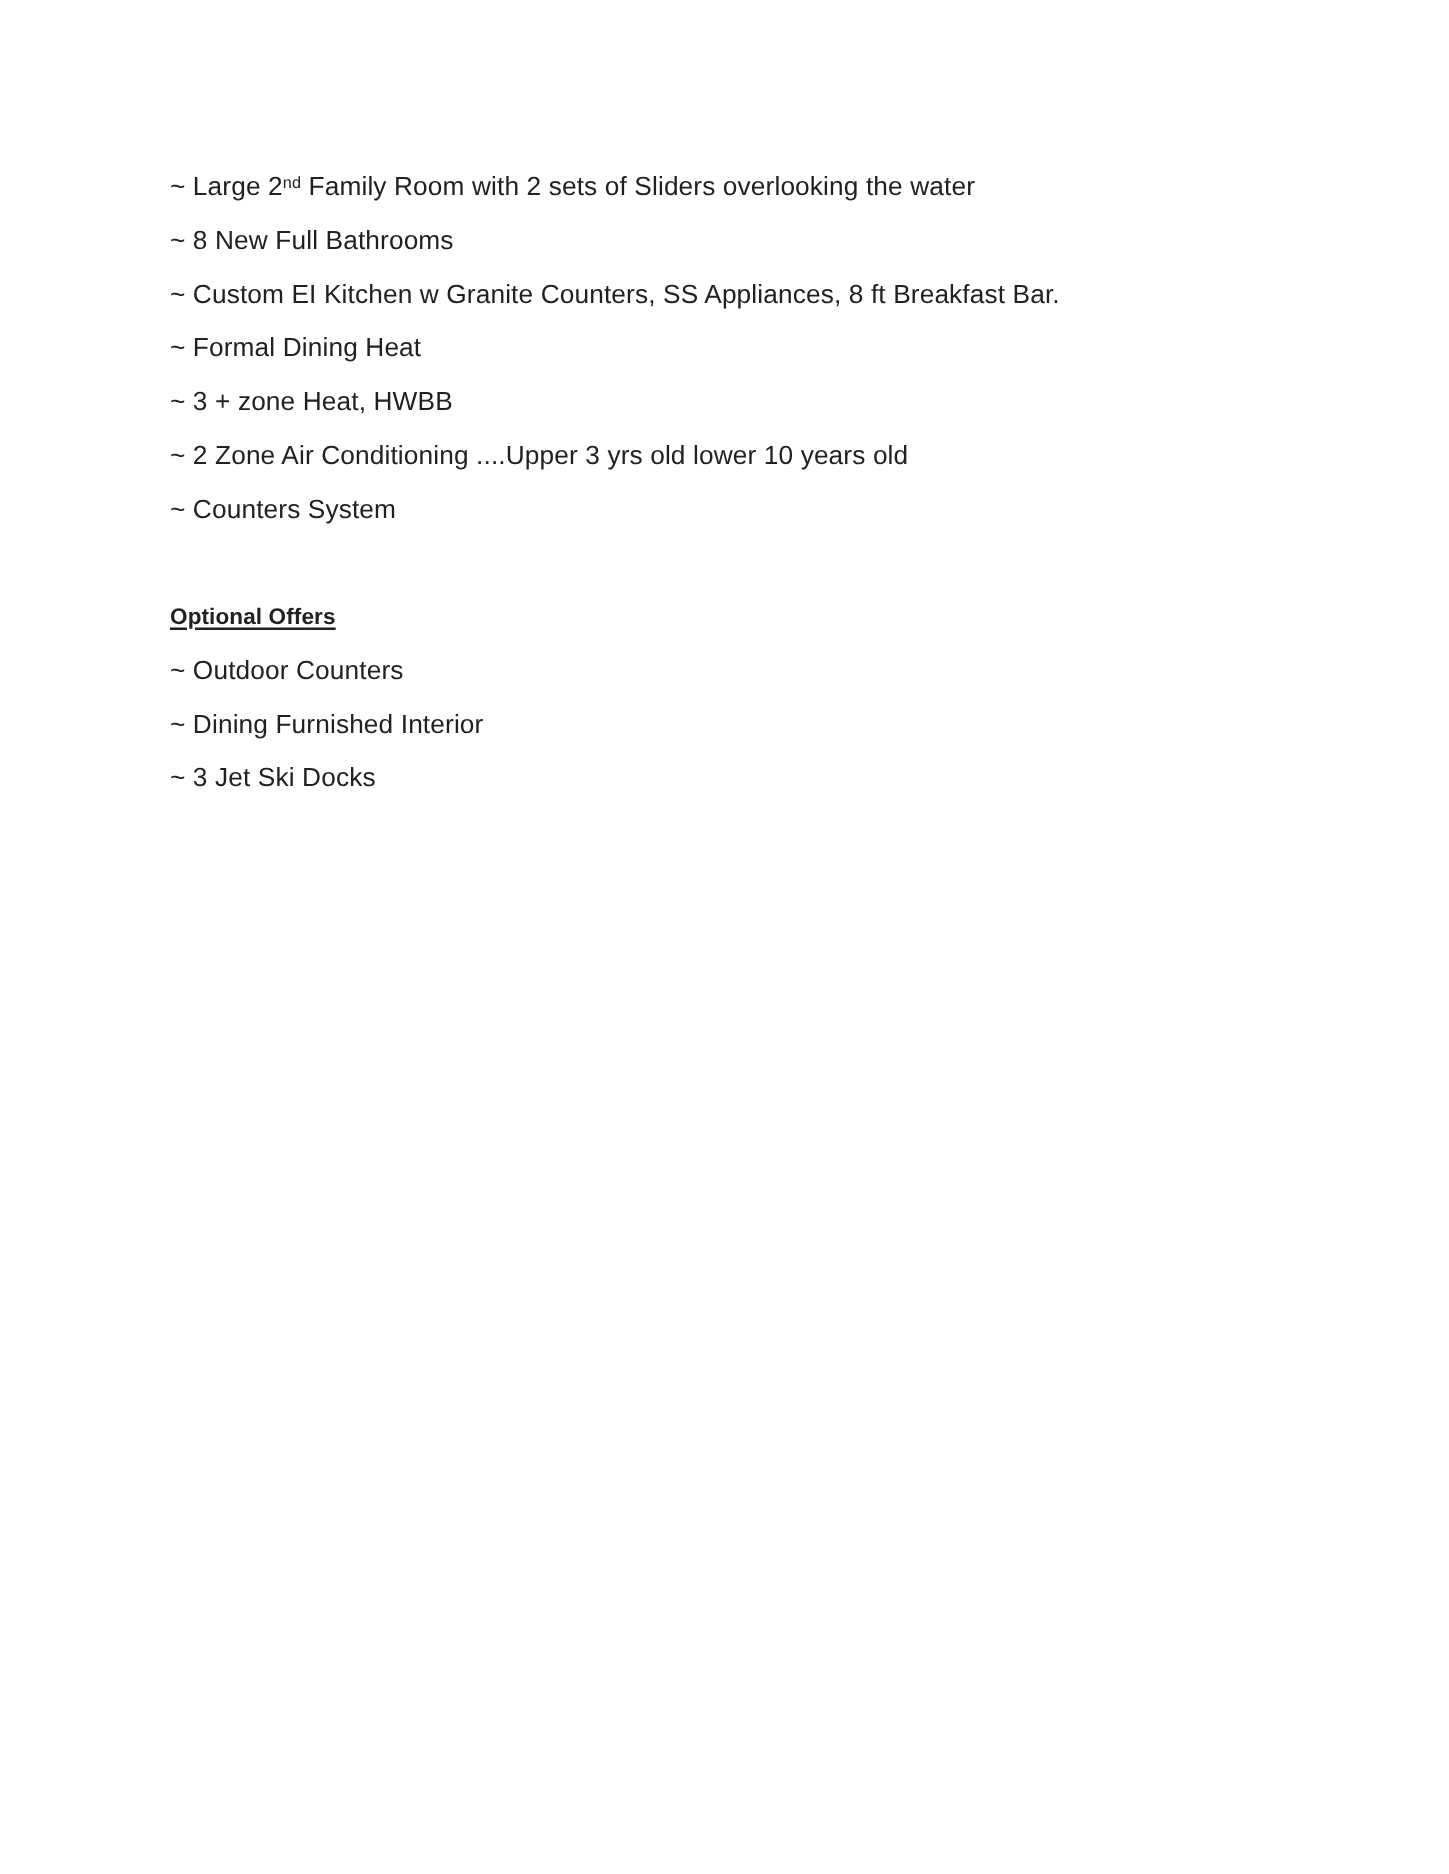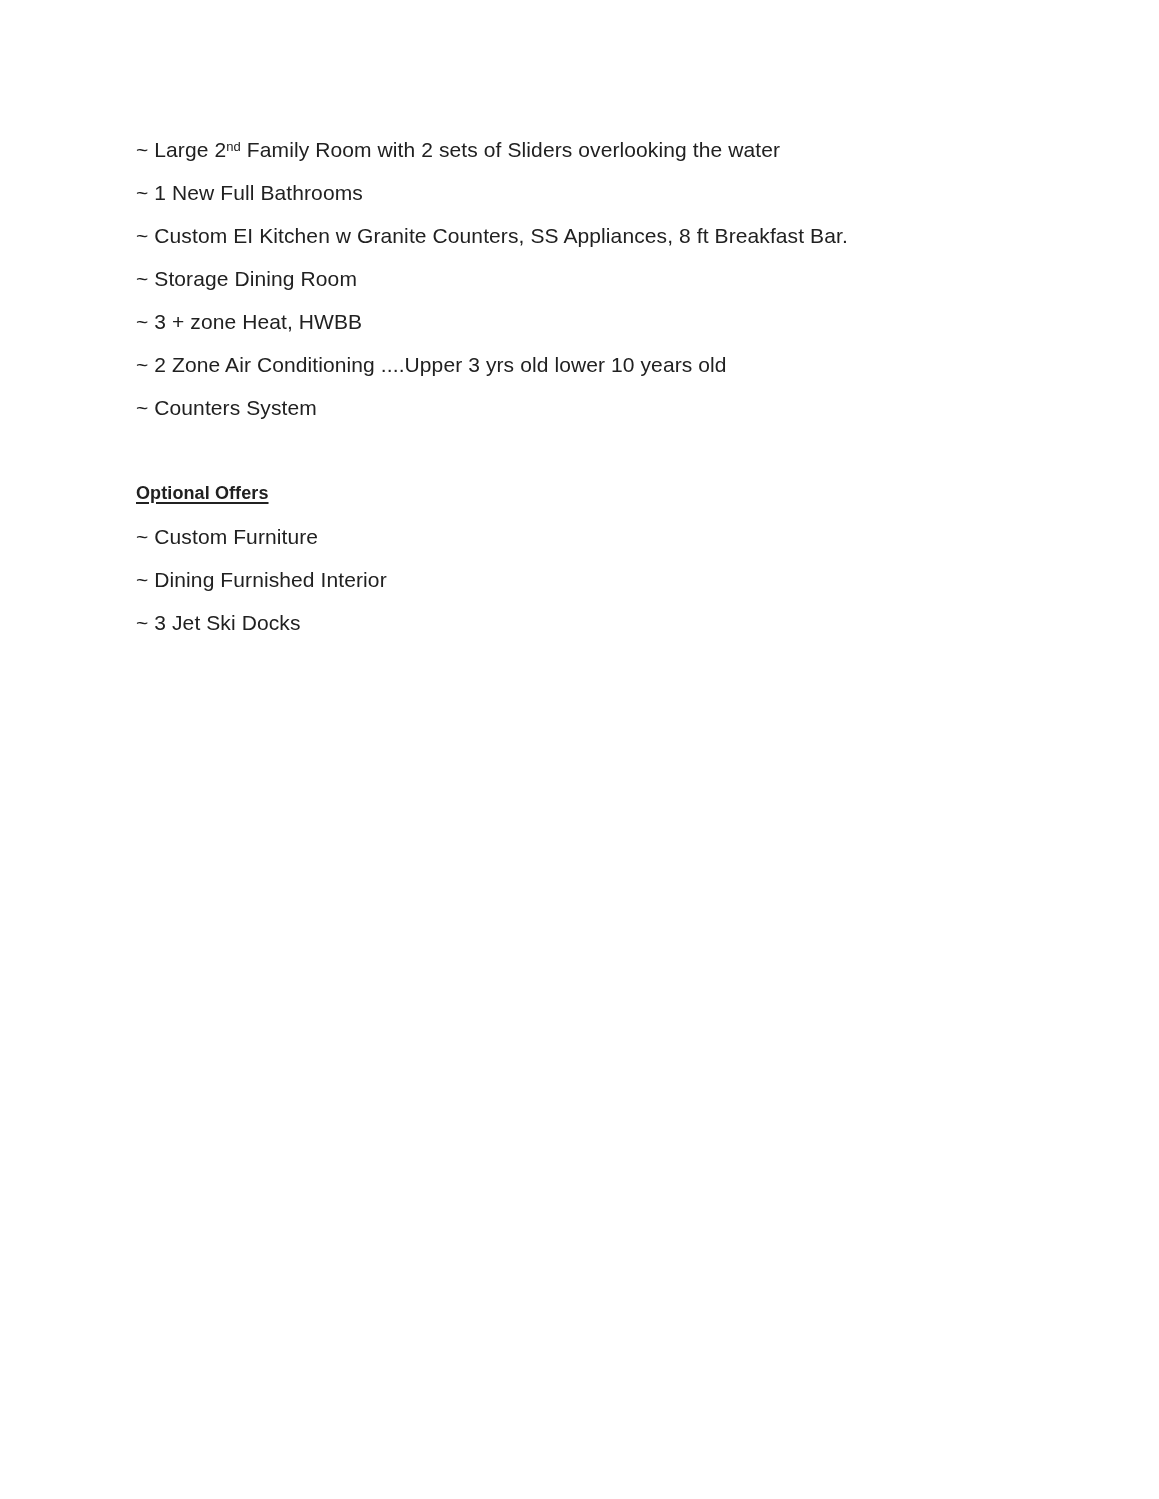--- a/index.html
+++ b/index.html
@@ -48,30 +48,30 @@
   }
 </style>
 </head>
 <body>
 
 <div class="page">
   <div class="content">
 
     <div id="feature-list">
         <p class="doc-line"><span>~ Large 2</span><sup>nd</sup><span> Family Room with 2 sets of Sliders overlooking the water</span></p>
-        <p class="doc-line"><span>~ 1 New Full Bathrooms</span></p>
+        <p class="doc-line"><span>~ 8 New Full Bathrooms</span></p>
         <p class="doc-line"><span>~ Custom EI Kitchen w Granite Counters, SS Appliances, 8 ft Breakfast Bar.</span></p>
-        <p class="doc-line"><span>~ Storage Dining Room</span></p>
+        <p class="doc-line"><span>~ Formal Dining Heat</span></p>
         <p class="doc-line"><span>~ 3 + zone Heat, HWBB</span></p>
         <p class="doc-line"><span>~ 2 Zone Air Conditioning ....Upper 3 yrs old lower 10 years old</span></p>
         <p class="doc-line"><span>~ Counters System</span></p>
       </div>
 
     <p class="section-heading">Optional Offers</p>
 
     <div id="optional-offers-list">
-        <p class="doc-line"><span>~ Custom Furniture</span></p>
+        <p class="doc-line"><span>~ Outdoor Counters</span></p>
         <p class="doc-line"><span>~ Dining Furnished Interior</span></p>
         <p class="doc-line"><span>~ 3 Jet Ski Docks</span></p>
       </div>
 
   </div>
 </div>
 
 </body></html>

